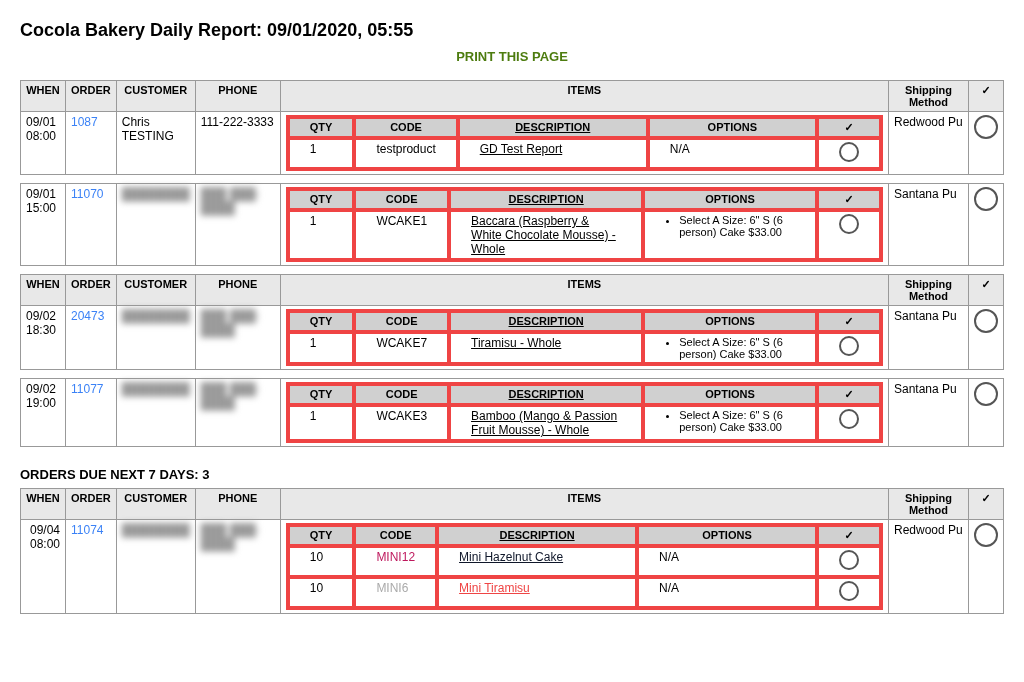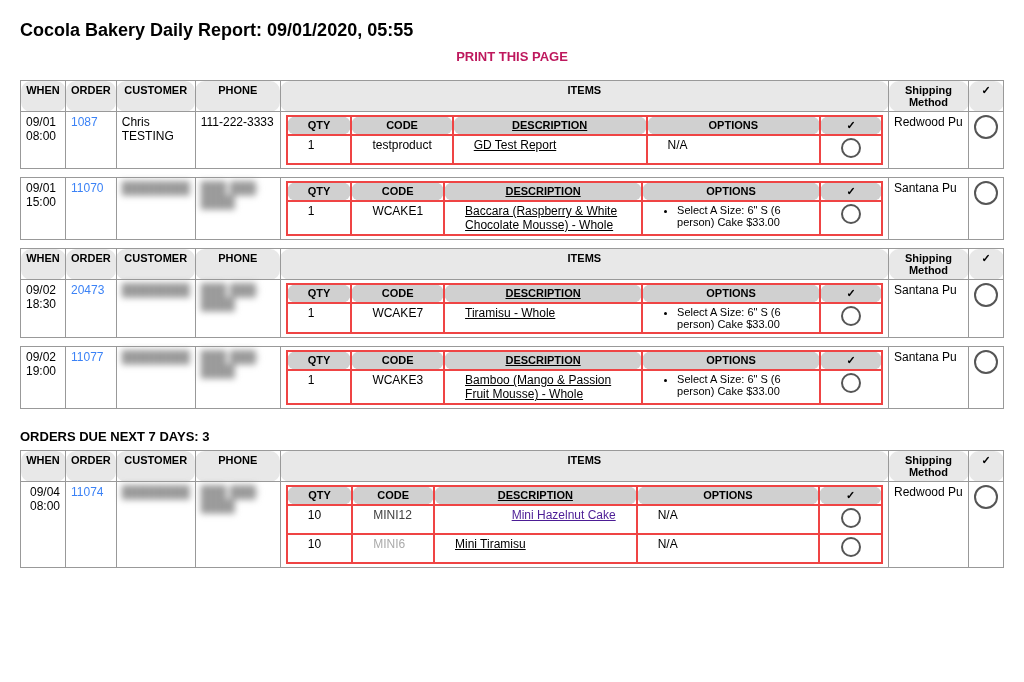--- a/index.html
+++ b/index.html
@@ -14,21 +14,21 @@
       text-align: left;
       font-size: 18px;
       font-weight: bold;
       margin-bottom: 8px;
     }
     .print-link {
       text-align: center;
       margin-bottom: 16px;
     }
     .print-link a {
-      color: #be185d;
+      color: #4d7c0f;
       text-decoration: none;
       font-weight: bold;
       font-size: 13px;
     }
     .section-title {
       font-size: 13px;
       font-weight: bold;
       margin-bottom: 6px;
       margin-top: 20px;
     }
@@ -40,40 +40,39 @@
     .orders-table th,
     .orders-table td {
       border: 1px solid #999;
       padding: 3px 5px;
       vertical-align: top;
     }
     .orders-table th {
       background: #e8e8e8;
       font-weight: bold;
       font-size: 11px;
-      border-radius: 10px;
     }
     .col-when { width: 45px; }
     .col-order { width: 45px; }
     .col-customer { width: 70px; }
     .col-phone { width: 85px; }
     .col-shipping { width: 80px; }
     .col-check { width: 30px; text-align: center; }
 
     .order-link {
       color: #3b82f6;
       text-decoration: none;
     }
     .inner-table {
       width: 100%;
       border-collapse: collapse;
     }
     .inner-table th,
     .inner-table td {
-      border: 2px solid #ef4444;
+      border: 4px solid #ef4444;
       padding: 2px 20px;
       vertical-align: top;
     }
     .inner-table th {
       background: #d0d0d0;
       font-weight: bold;
       font-size: 11px;
     }
     .col-qty { width: 30px; }
     .col-code { width: 70px; }
@@ -316,29 +315,29 @@
                   <th class="col-qty">QTY</th>
                   <th class="col-code">CODE</th>
                   <th class="col-desc">DESCRIPTION</th>
                   <th class="col-options">OPTIONS</th>
                   <th class="col-inner-check">✓</th>
                 </tr>
               </thead>
               <tbody>
                 <tr>
                   <td class="col-qty">10</td>
-                  <td class="col-code" style="color: #404040;">MINI12</td>
-                  <td class="col-desc" style="color: #4c1d95; text-align: right;">Mini Hazelnut Cake</td>
+                  <td class="col-code" style="color: #be185d;">MINI12</td>
+                  <td class="col-desc" style="color: #0f172a;">Mini Hazelnut Cake</td>
                   <td class="col-options">N/A</td>
                   <td class="col-inner-check"><span class="circle-icon"></span></td>
                 </tr>
                 <tr>
                   <td class="col-qty">10</td>
                   <td class="col-code" style="color: rgb(170, 170, 170);">MINI6</td>
-                  <td class="col-desc" style="color: #000000;">Mini Tiramisu</td>
+                  <td class="col-desc" style="color: #ef4444;">Mini Tiramisu</td>
                   <td class="col-options">N/A</td>
                   <td class="col-inner-check"><span class="circle-icon"></span></td>
                 </tr>
               </tbody>
             </table>
           </td>
           <td class="col-shipping">Redwood Pu</td>
           <td class="col-check"><span class="circle-icon" style="width: 24px; height: 24px;"></span></td>
         </tr>
       </tbody>

